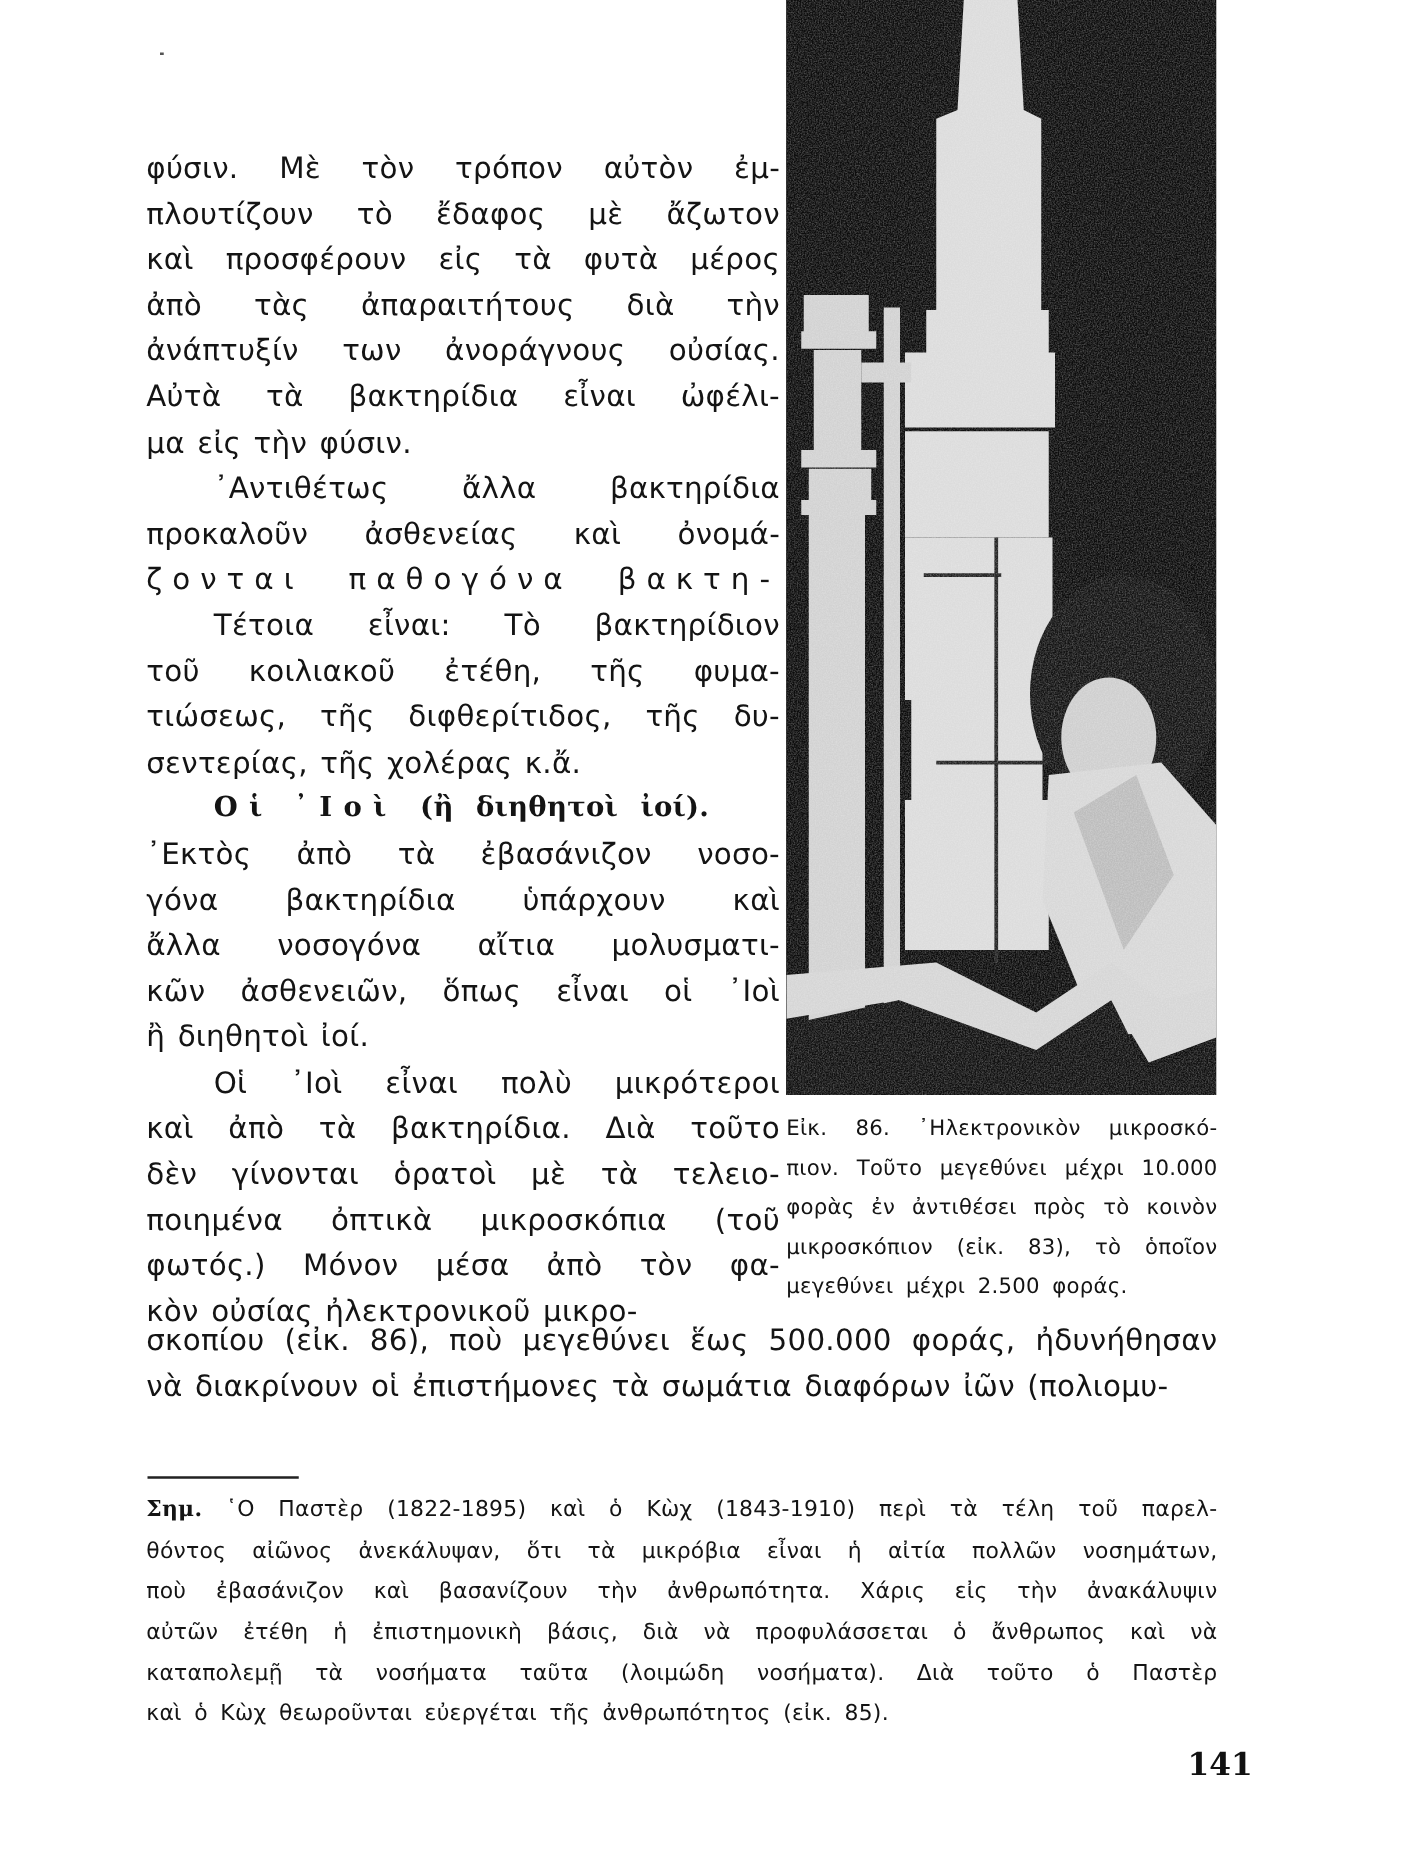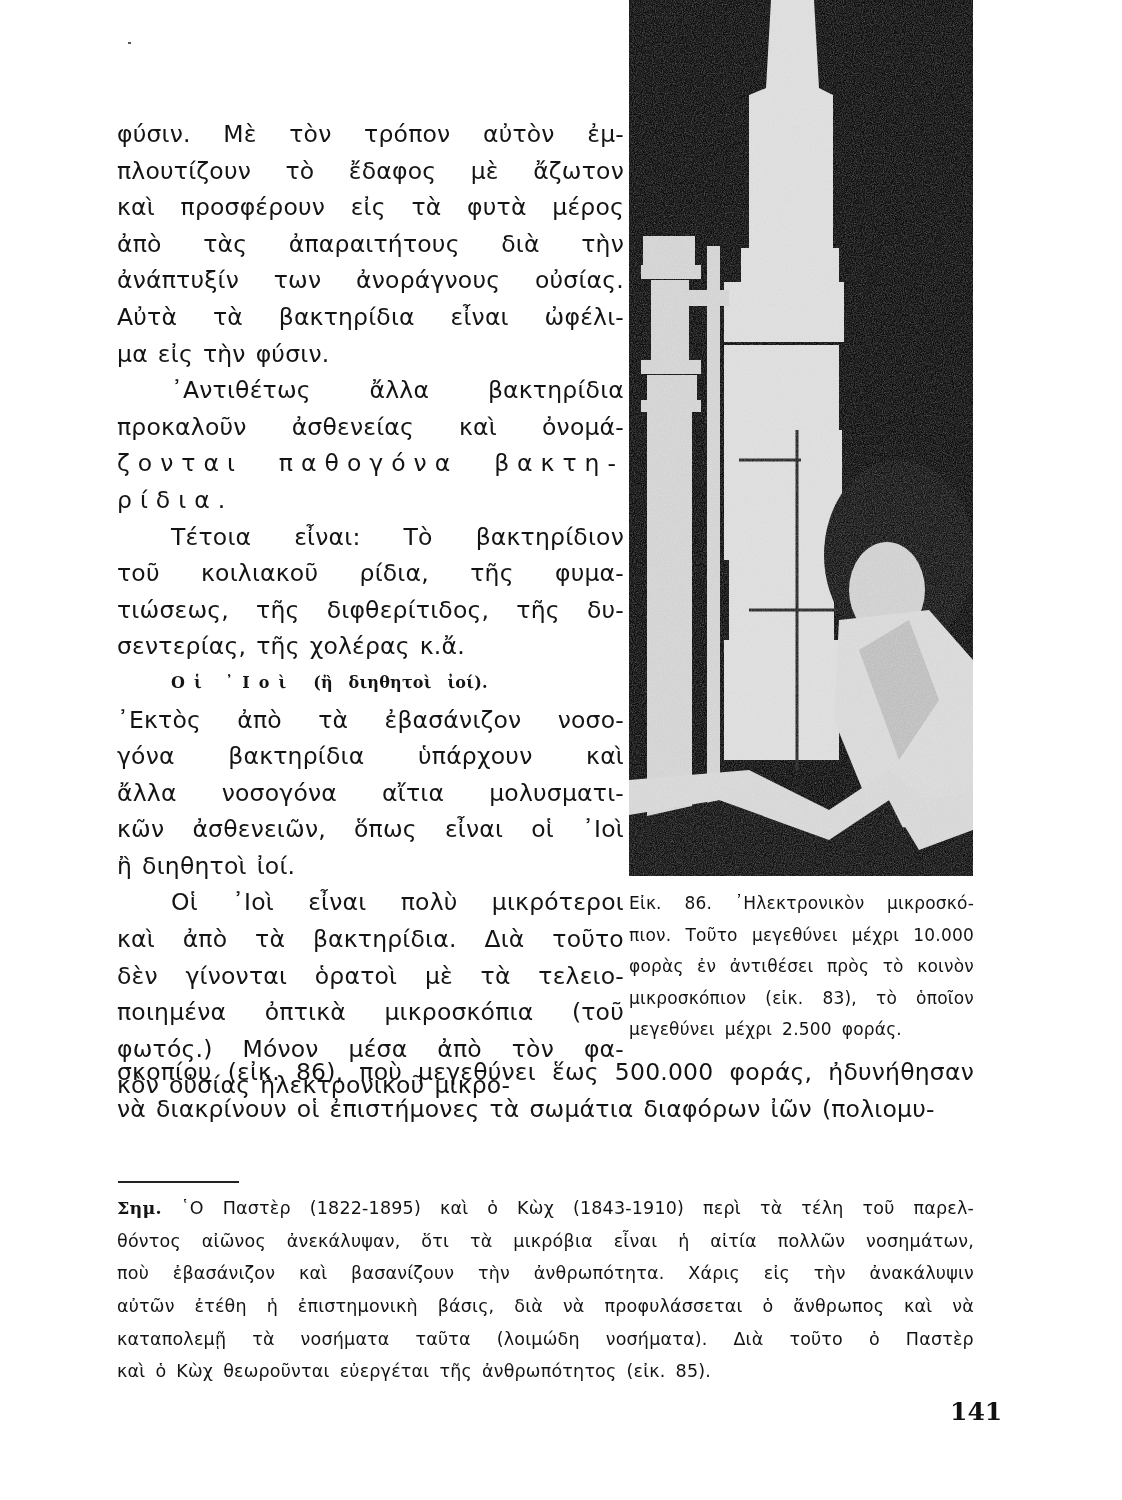--- a/index.html
+++ b/index.html
@@ -18,21 +18,21 @@
     font-size: 23.5px; line-height: 36.6px; height: 36.6px;
     white-space: nowrap; letter-spacing: 0.2px;
     display: flex; justify-content: space-between;
   }
   .line.last { justify-content: flex-start; }
   .line.indent { padding-left: 54px; }
   .line .w { display: inline-block; }
   .line.last .w { margin-right: 10px; }
   .spaced { letter-spacing: 8px; text-align: right; }
   .heading {
-    font-family: "DejaVu Serif", serif; font-weight: bold; font-size: 16px;
+    font-family: "DejaVu Serif", serif; font-weight: bold; font-size: 22px;
   }
   .heading .h1 { letter-spacing: 9px; }
 
   .photo {
     position: absolute; left: 629px; top: 0; width: 344px; height: 876px;
     background: #0c0c0c; overflow: hidden;
   }
   .photo svg { width: 100%; height: 100%; display: block; }
 
   .caption {
@@ -128,35 +128,32 @@
           <span class="w">προκαλοῦν</span>
           <span class="w">ἀσθενείας</span>
           <span class="w">καὶ</span>
           <span class="w">ὀνομά-</span>
         </div>
         <div class="line spaced">
           <span class="w">ζονται</span>
           <span class="w">παθογόνα</span>
           <span class="w">βακτη-</span>
         </div>
-        <div class="line last spaced">
-          <span class="w">ρίδια.</span>
-        </div>
       </div>
     <div>
         <div class="line indent">
           <span class="w">Τέτοια</span>
           <span class="w">εἶναι:</span>
           <span class="w">Τὸ</span>
           <span class="w">βακτηρίδιον</span>
         </div>
         <div class="line">
           <span class="w">τοῦ</span>
           <span class="w">κοιλιακοῦ</span>
-          <span class="w">ρίδια,</span>
+          <span class="w">ἐτέθη,</span>
           <span class="w">τῆς</span>
           <span class="w">φυμα-</span>
         </div>
         <div class="line">
           <span class="w">τιώσεως,</span>
           <span class="w">τῆς</span>
           <span class="w">διφθερίτιδος,</span>
           <span class="w">τῆς</span>
           <span class="w">δυ-</span>
         </div>

